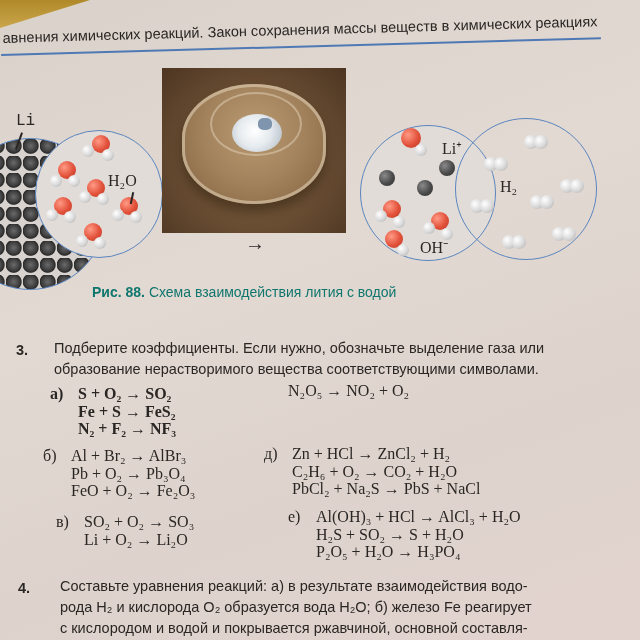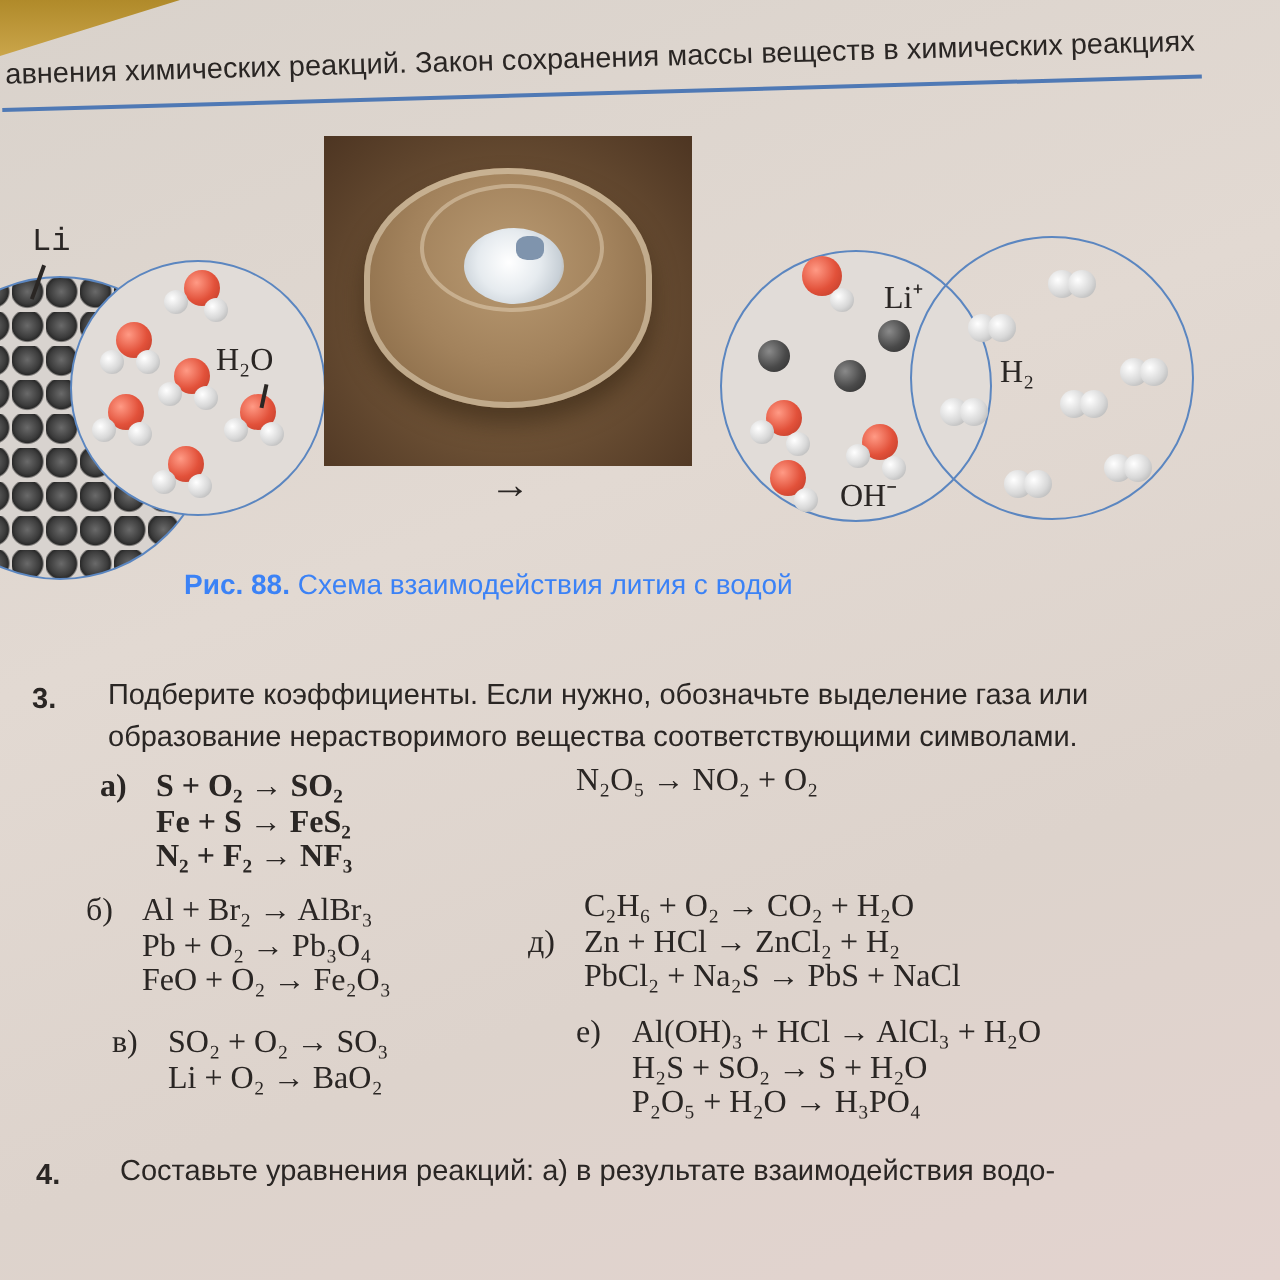--- a/index.html
+++ b/index.html
@@ -60,21 +60,21 @@
        background: radial-gradient(circle at 45% 45%, #ffffff, #e6ebef 45%, #c7cfd6 75%, rgba(160,170,180,0)); }
   .lump-blue { position:absolute; left:76px; top:34px; width:14px; height:12px; border-radius:40%;
        background:#7f94ad; }
   .arrow { position:absolute; left:245px; top:232px; font-size:20px; color:#2a2624; }
 
   .products-left { left:360px; top:125px; width:134px; height:134px; border-radius:50%;
        border:1.5px solid #5b86c0; background:#e1dcd8; }
   .products-right { left:455px; top:118px; width:140px; height:140px; border-radius:50%;
        border:1.5px solid #5b86c0; background:transparent; }
 
-  .caption { position:absolute; left:92px; top:284px; font-size:14px; color:#3b82f6; }
+  .caption { position:absolute; left:92px; top:284px; font-size:14px; color:#0f766e; }
   .caption b { font-weight:bold; }
 
   .task-num { position:absolute; font-weight:bold; font-size:14.5px; }
   .task-text { position:absolute; font-size:14.5px; line-height:21px; }
   .eq-block { position:absolute; font-family:"Liberation Serif", serif; font-size:16px; line-height:17.5px; color:#2a2624; }
   .eq-block .tag { display:inline-block; width:28px; }
   .eq-line { white-space:nowrap; }
   .eq-line .body { display:inline-block; }
 </style>
 </head>
@@ -206,33 +206,35 @@
   <div class="eq-line"><span class="tag"></span><span class="body">Fe + S → FeS₂</span></div>
   <div class="eq-line"><span class="tag"></span><span class="body">N₂ + F₂ → NF₃</span></div>
 </div>
 <div class="eq-block" style="left:43px;top:447px;">
   <div class="eq-line"><span class="tag">б)</span><span class="body">Al + Br₂ → AlBr₃</span></div>
   <div class="eq-line"><span class="tag"></span><span class="body">Pb + O₂ → Pb₃O₄</span></div>
   <div class="eq-line"><span class="tag"></span><span class="body">FeO + O₂ → Fe₂O₃</span></div>
 </div>
 <div class="eq-block" style="left:56px;top:513px;">
   <div class="eq-line"><span class="tag">в)</span><span class="body">SO₂ + O₂ → SO₃</span></div>
-  <div class="eq-line"><span class="tag"></span><span class="body">Li + O₂ → BaO₂</span></div>
+  <div class="eq-line"><span class="tag"></span><span class="body">Li + O₂ → Li₂O</span></div>
 </div>
 
 <div class="eq-block" style="left:260px;top:382px;">
   <div class="eq-line"><span class="tag"></span><span class="body">N₂O₅ → NO₂ + O₂</span></div>
 </div>
 <div class="eq-block" style="left:264px;top:445px;">
+  <div class="eq-line"><span class="tag">д)</span><span class="body">Zn + HCl → ZnCl₂ + H₂</span></div>
   <div class="eq-line"><span class="tag"></span><span class="body">C₂H₆ + O₂ → CO₂ + H₂O</span></div>
-  <div class="eq-line"><span class="tag">д)</span><span class="body">Zn + HCl → ZnCl₂ + H₂</span></div>
   <div class="eq-line"><span class="tag"></span><span class="body">PbCl₂ + Na₂S → PbS + NaCl</span></div>
 </div>
 <div class="eq-block" style="left:264px;top:508px;margin-left:24px;">
   <div class="eq-line"><span class="tag">е)</span><span class="body">Al(OH)₃ + HCl → AlCl₃ + H₂O</span></div>
   <div class="eq-line"><span class="tag"></span><span class="body">H₂S + SO₂ → S + H₂O</span></div>
   <div class="eq-line"><span class="tag"></span><span class="body">P₂O₅ + H₂O → H₃PO₄</span></div>
 </div>
 
 <div class="task-num" style="left:18px;top:580px;">4.</div>
 <div class="task-text" style="left:60px;top:576px;width:580px;">
   <div>Составьте уравнения реакций: а) в результате взаимодействия водо-</div>
+  <div>рода H₂ и кислорода O₂ образуется вода H₂O; б) железо Fe реагирует</div>
+  <div>с кислородом и водой и покрывается ржавчиной, основной составля-</div>
 </div>
 
 </body></html>

